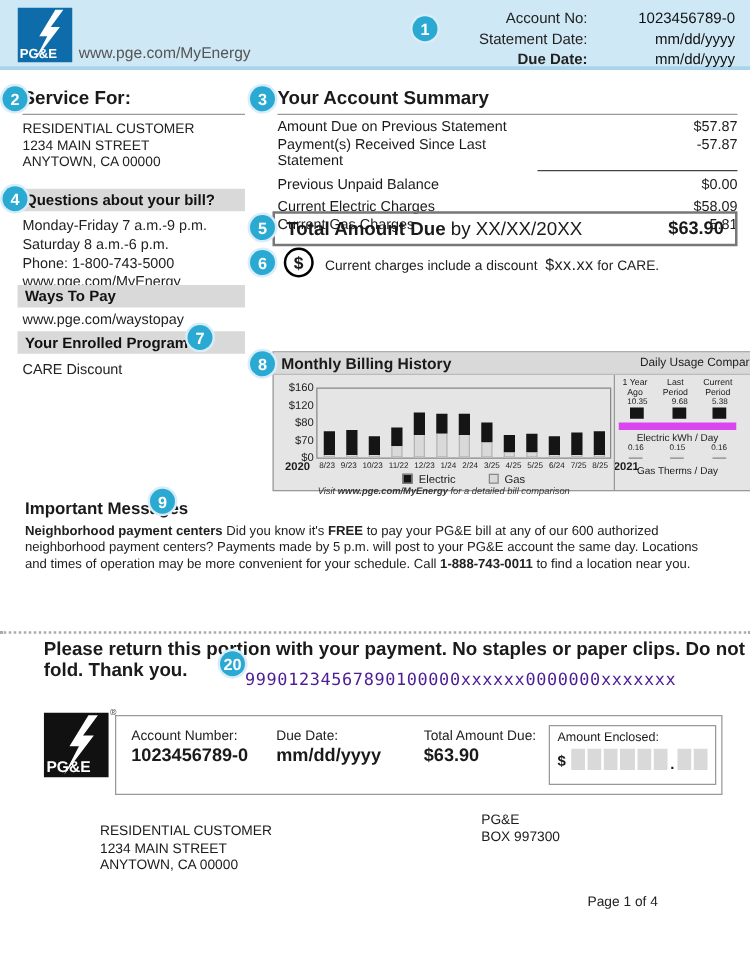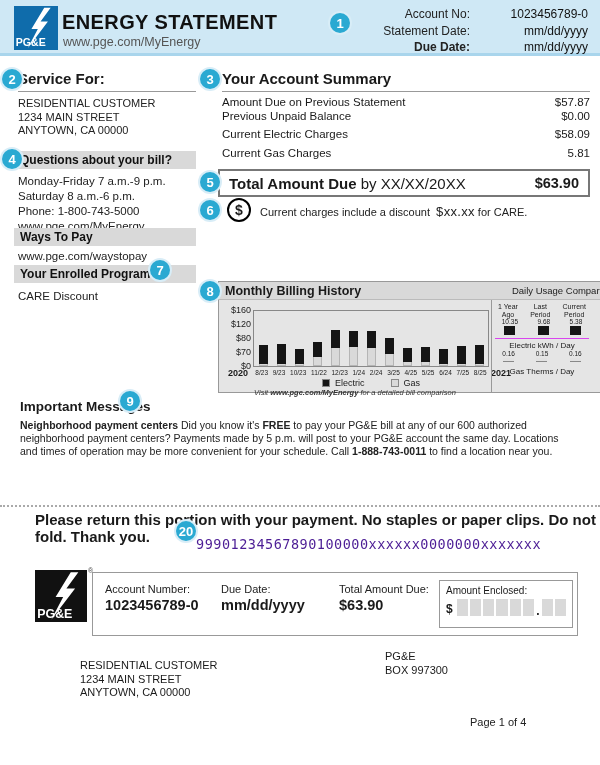--- a/index.html
+++ b/index.html
@@ -72,21 +72,21 @@
   .leg-sq { width:8px; height:8px; border:1px solid #888; }
   .footnote { position:absolute; left:0; top:88px; width:272px; text-align:center; font-style:italic; font-size:7.5px; color:#333; }
   .footnote b { font-weight:bold; }
   .vdiv { position:absolute; left:272px; top:0; height:92px; border-left:1px solid #999; }
   .usage { position:absolute; left:273px; top:0; width:100px; }
   .u-row { display:flex; justify-content:space-around; text-align:center; }
   .u-lbl { font-size:7px; line-height:7.5px; margin-top:3px; }
   .u-val { font-size:6.5px; }
   .u-sq-e { width:11px; height:9px; background:#151515; margin:1px auto 0; }
   .u-sq-g { width:11px; height:4px; background:#e2e2e2; border-bottom:1px solid #888; margin:1px auto 0; }
-  .u-cap { text-align:center; font-size:8px; border-top:1px solid #d946ef; margin:3px 3px 0; padding-top:2px; }
+  .u-cap { text-align:center; font-size:8px; border-top:6px solid #d946ef; margin:3px 3px 0; padding-top:2px; }
   .u-cap.g { border-top:none; }
 
   
   .imp-head { position:absolute; left:20px; top:399px; font-size:13.5px; font-weight:bold; }
   .imp-para { position:absolute; left:20px; top:419px; width:558px; font-size:10.5px; line-height:13px; color:#222; }
   .imp-para .b { font-weight:bold; }
 
   
   .perf { position:absolute; left:0; top:505px; width:600px; border-top:2px dotted #aaa; }
   .ret-note { position:absolute; left:35px; top:511px; font-size:15px; font-weight:bold; }
@@ -114,21 +114,20 @@
 <body>
 
 <div class="page">
 
   <div class="hdr">
     <svg class="logo" viewBox="0 0 48 48">
       <rect width="48" height="48" fill="#0f6cab"></rect>
       <polygon points="33,2 19,25 26,25 15,46 37,17 29,17 40,2" fill="#ffffff"></polygon>
       <text x="2" y="44" font-size="11.5" font-weight="bold" fill="#ffffff" font-family="Liberation Sans, sans-serif">PG&amp;E</text>
     </svg>
-    <div class="hdr-title">ENERGY STATEMENT</div>
     <div class="hdr-url">www.pge.com/MyEnergy</div>
     <div class="co" style="left:330px; top:13px;">1</div>
     <div class="hdr-fields">
         <div class="hf-row">
           <span class="hf-label">Account No:</span>
           <span class="hf-value">1023456789-0</span>
         </div>
         <div class="hf-row">
           <span class="hf-label">Statement Date:</span>
           <span class="hf-value">mm/dd/yyyy</span>
@@ -163,20 +162,24 @@
   <div class="gbar e">Your Enrolled Programs</div>
   <div class="co" style="left:150px; top:260px;">7</div>
   <div class="care-line">CARE Discount</div>
 
   <div class="co" style="left:200px; top:69px;">3</div>
   <div class="sum-head">Your Account Summary</div>
   <div class="sum-rows">
       <div class="sum-row">
         <span class="lab">Amount Due on Previous Statement</span>
         <span class="val">$57.87</span>
+      </div>
+      <div class="sum-row ul">
+        <span class="lab">Payment(s) Received Since Last Statement</span>
+        <span class="val">-57.87</span>
       </div>
       <div class="sum-row">
         <span class="lab">Previous Unpaid Balance</span>
         <span class="val">$0.00</span>
       </div>
       <div class="sum-row">
         <span class="lab">Current Electric Charges</span>
         <span class="val">$58.09</span>
       </div>
       <div class="sum-row">

